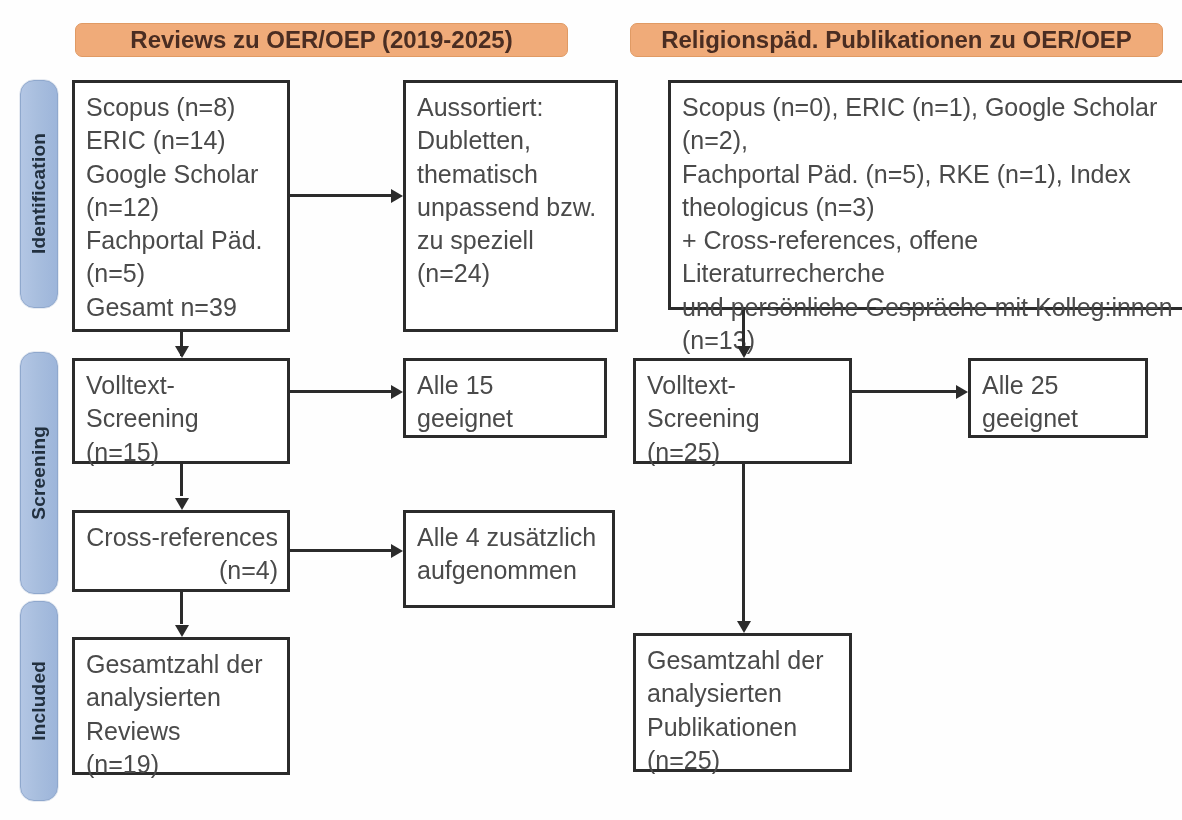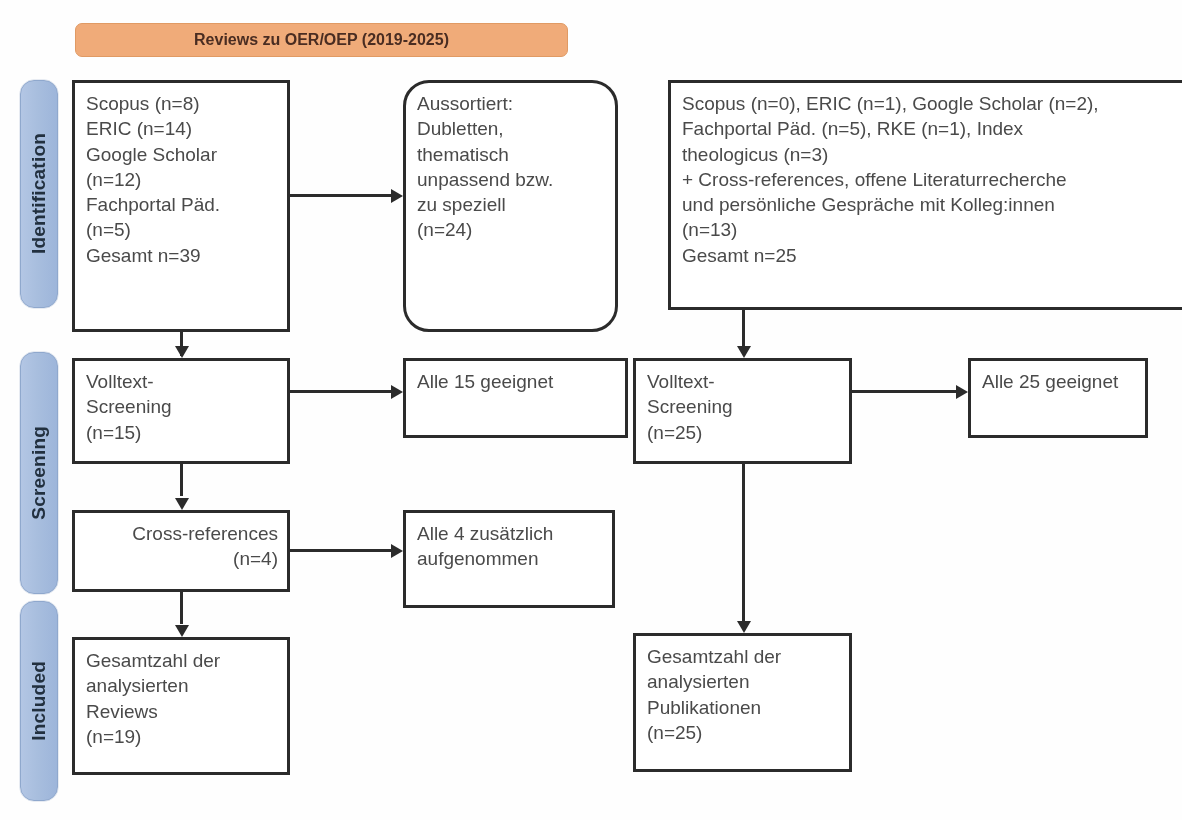--- a/index.html
+++ b/index.html
@@ -42,37 +42,37 @@
     position: absolute;
     background: #f0ab79;
     border: 1px solid #e09a64;
     border-radius: 7px;
     display: flex;
     align-items: center;
     justify-content: center;
     box-sizing: border-box;
   }
   .header-bar .htext {
-    font-size: 16px;
+    font-size: 24px;
     font-weight: bold;
     color: #4a2d22;
     white-space: nowrap;
     text-align: right;
   }
 
   
   .flow-box {
     position: absolute;
     background: #ffffff;
     border: 3px solid #2b2b2b;
     box-sizing: border-box;
     padding: 8px 9px 6px 11px;
   }
   .flow-box .btext {
-    font-size: 19px;
+    font-size: 25px;
     line-height: 1.33;
     color: #4a4a4a;
     white-space: pre-line;
     display: block;
   }
 
   
   .conn {
     position: absolute;
     background: #2b2b2b;
@@ -109,53 +109,56 @@
   </div>
 
   <div class="phase-tab" style="left:20px; top:601px; width:36px; height:198px;">
     <span class="vtext">Included</span>
   </div>
 
   <div class="header-bar" style="left:75px; top:23px; width:493px; height:34px;">
     <span class="htext">Reviews zu OER/OEP (2019-2025)</span>
   </div>
 
+  <div class="header-bar" style="left:630px; top:23px; width:533px; height:34px;">
+    <span class="htext">Religionspäd. Publikationen zu OER/OEP</span>
+  </div>
 
   <div class="flow-box" style="left:72px; top:80px; width:218px; height:252px;">
     <span class="btext">Scopus (n=8)
 ERIC (n=14)
 Google Scholar
 (n=12)
 Fachportal Päd.
 (n=5)
 Gesamt n=39</span>
   </div>
 
-  <div class="flow-box" style="left:403px; top:80px; width:215px; height:252px;border-radius:26px;">
+  <div class="flow-box" style="left:403px; top:80px; width:215px; height:252px;">
     <span class="btext">Aussortiert:
 Dubletten,
 thematisch
 unpassend bzw.
 zu speziell
 (n=24)</span>
   </div>
 
   <div class="conn conn-h" style="left:290px; top:194px; width:101px;"></div>
   <div class="arrow-right" style="left:391px; top:188.5px;"></div>
 
   <div class="conn conn-v" style="left:180px; top:332px; height:24px;"></div>
   <div class="arrow-down" style="left:174.5px; top:346px;"></div>
 
   <div class="flow-box" style="left:72px; top:358px; width:218px; height:106px;">
     <span class="btext">Volltext-
 Screening
 (n=15)</span>
   </div>
 
-  <div class="flow-box" style="left:403px; top:358px; width:225px; height:80px;">
+  <div class="flow-box" style="left:403px; top:358px; width:204px; height:80px;">
     <span class="btext">Alle 15 geeignet</span>
   </div>
 
   <div class="conn conn-h" style="left:290px; top:390px; width:101px;"></div>
   <div class="arrow-right" style="left:391px; top:384.5px;"></div>
 
   <div class="conn conn-v" style="left:180px; top:464px; height:32px;"></div>
   <div class="arrow-down" style="left:174.5px; top:498px;"></div>
 
   <div class="flow-box" style="left:72px; top:510px; width:218px; height:82px;text-align:right;">

